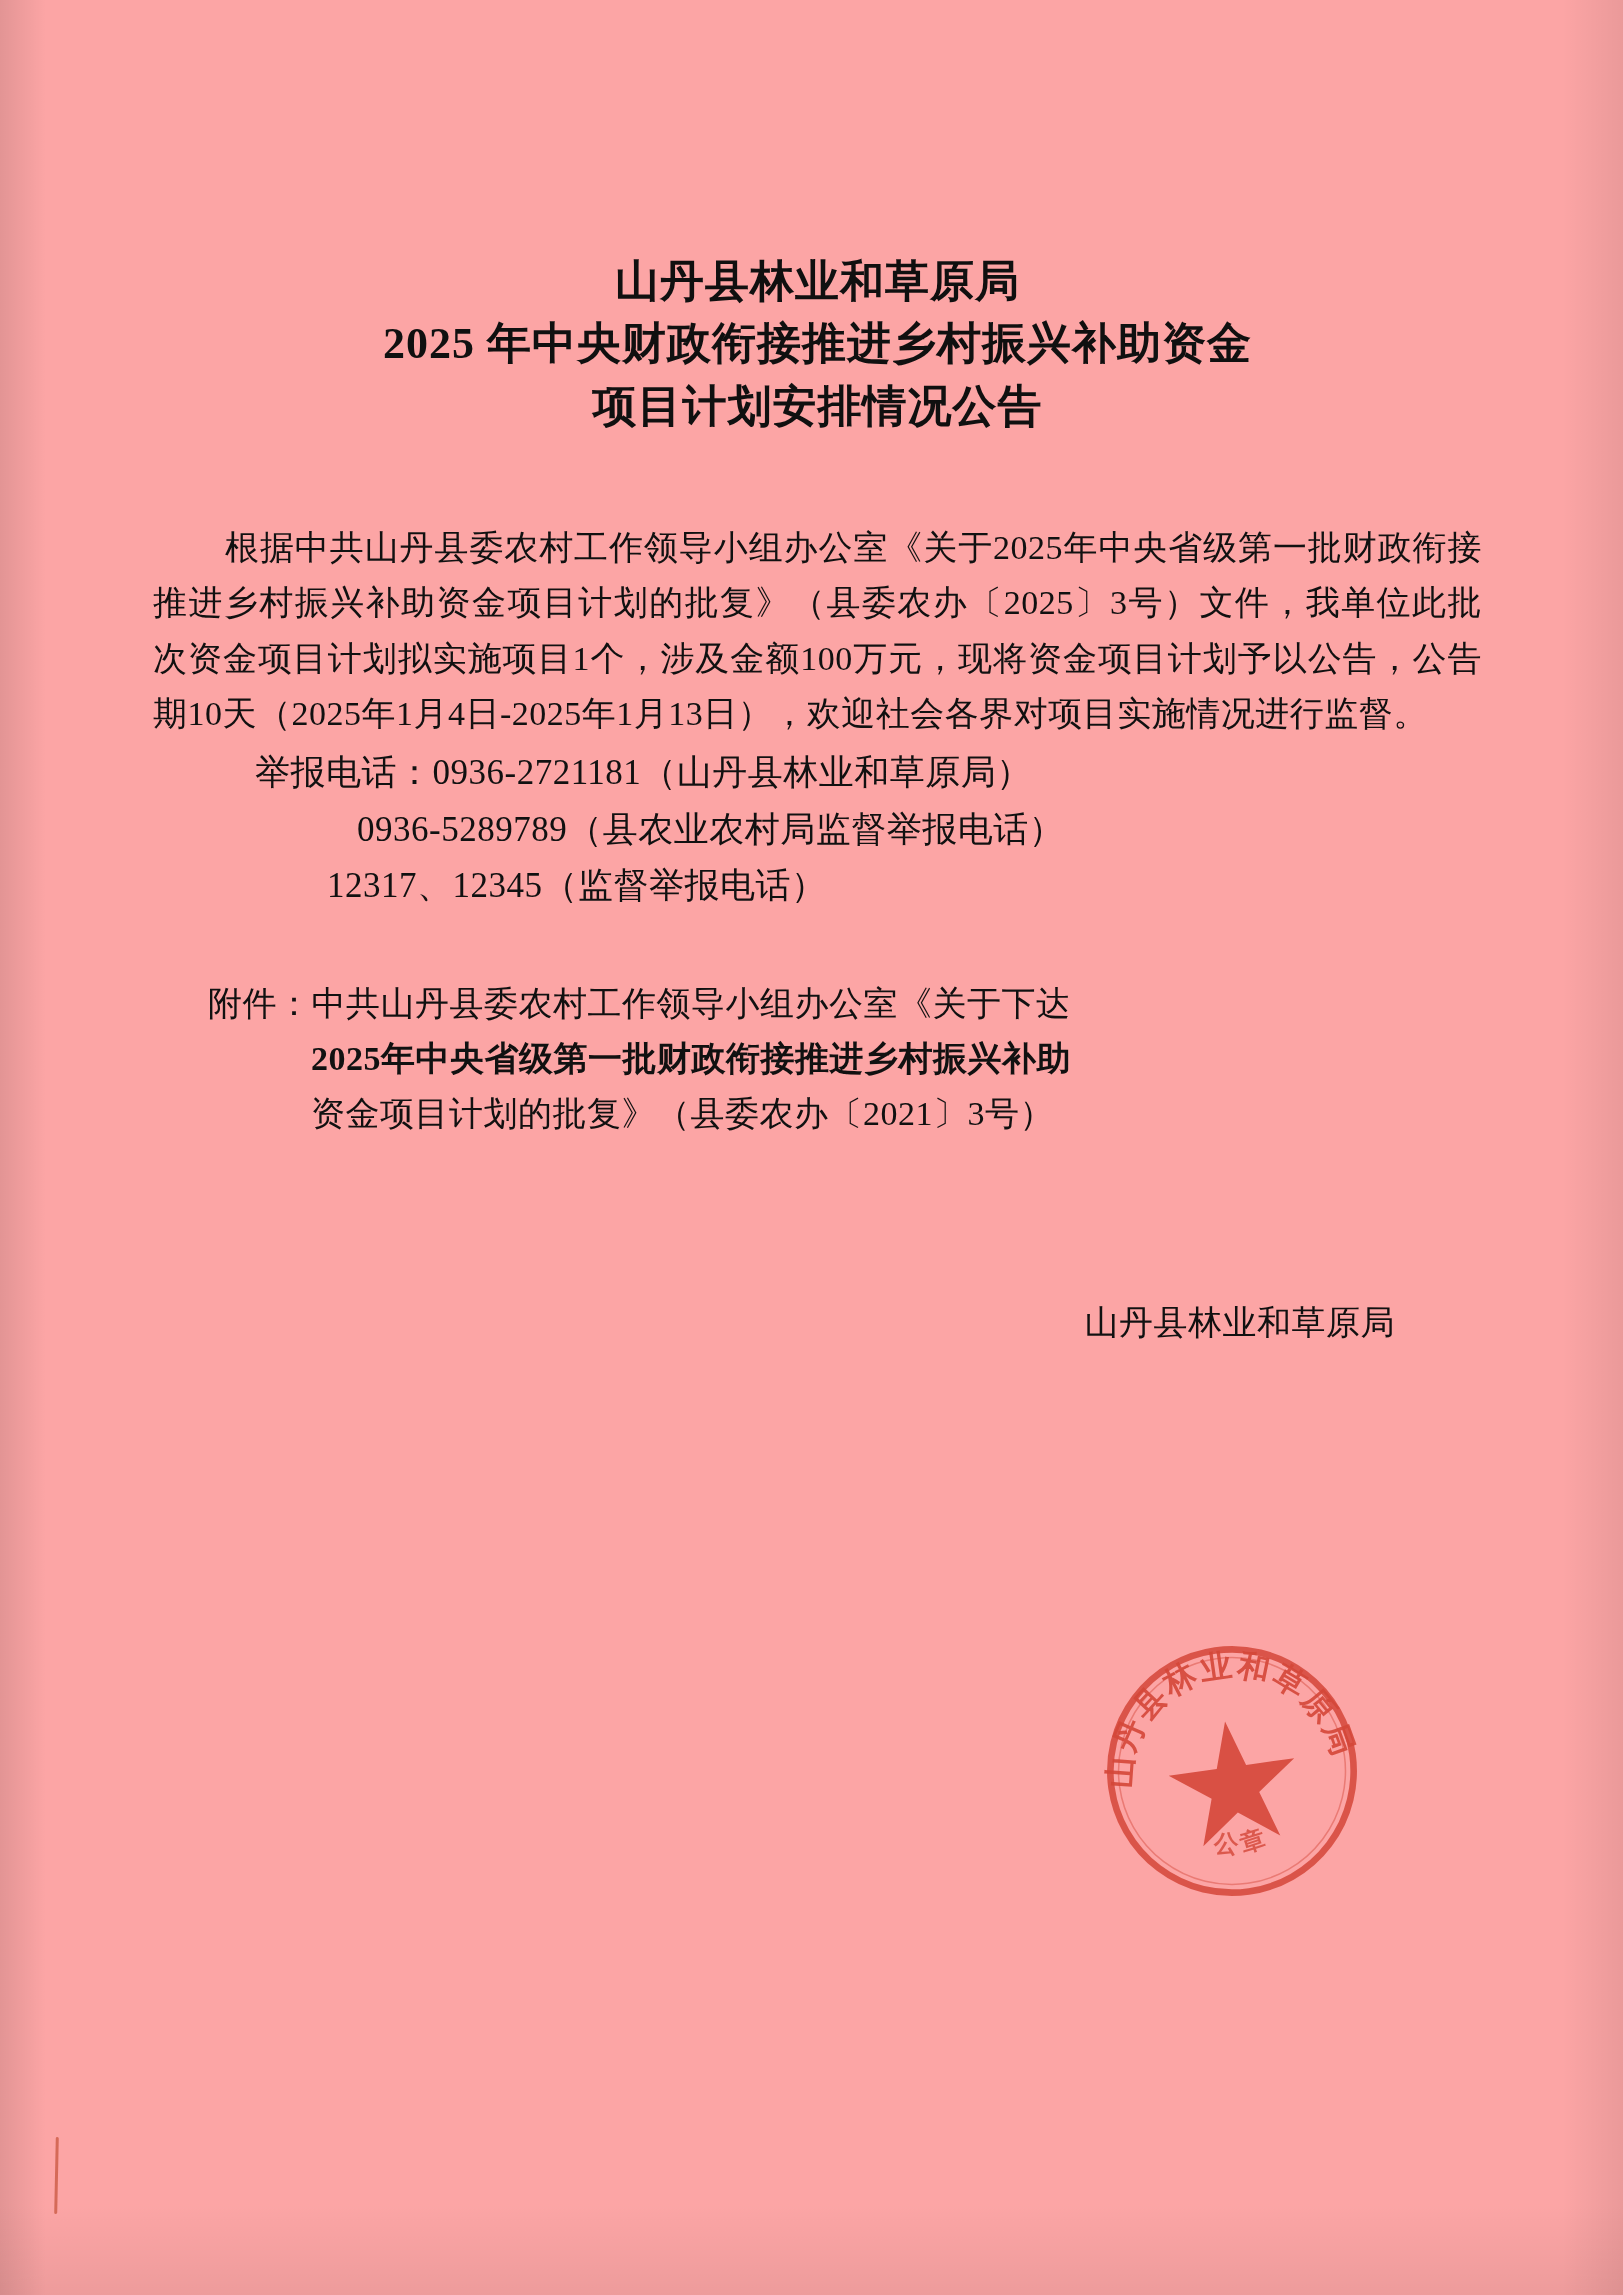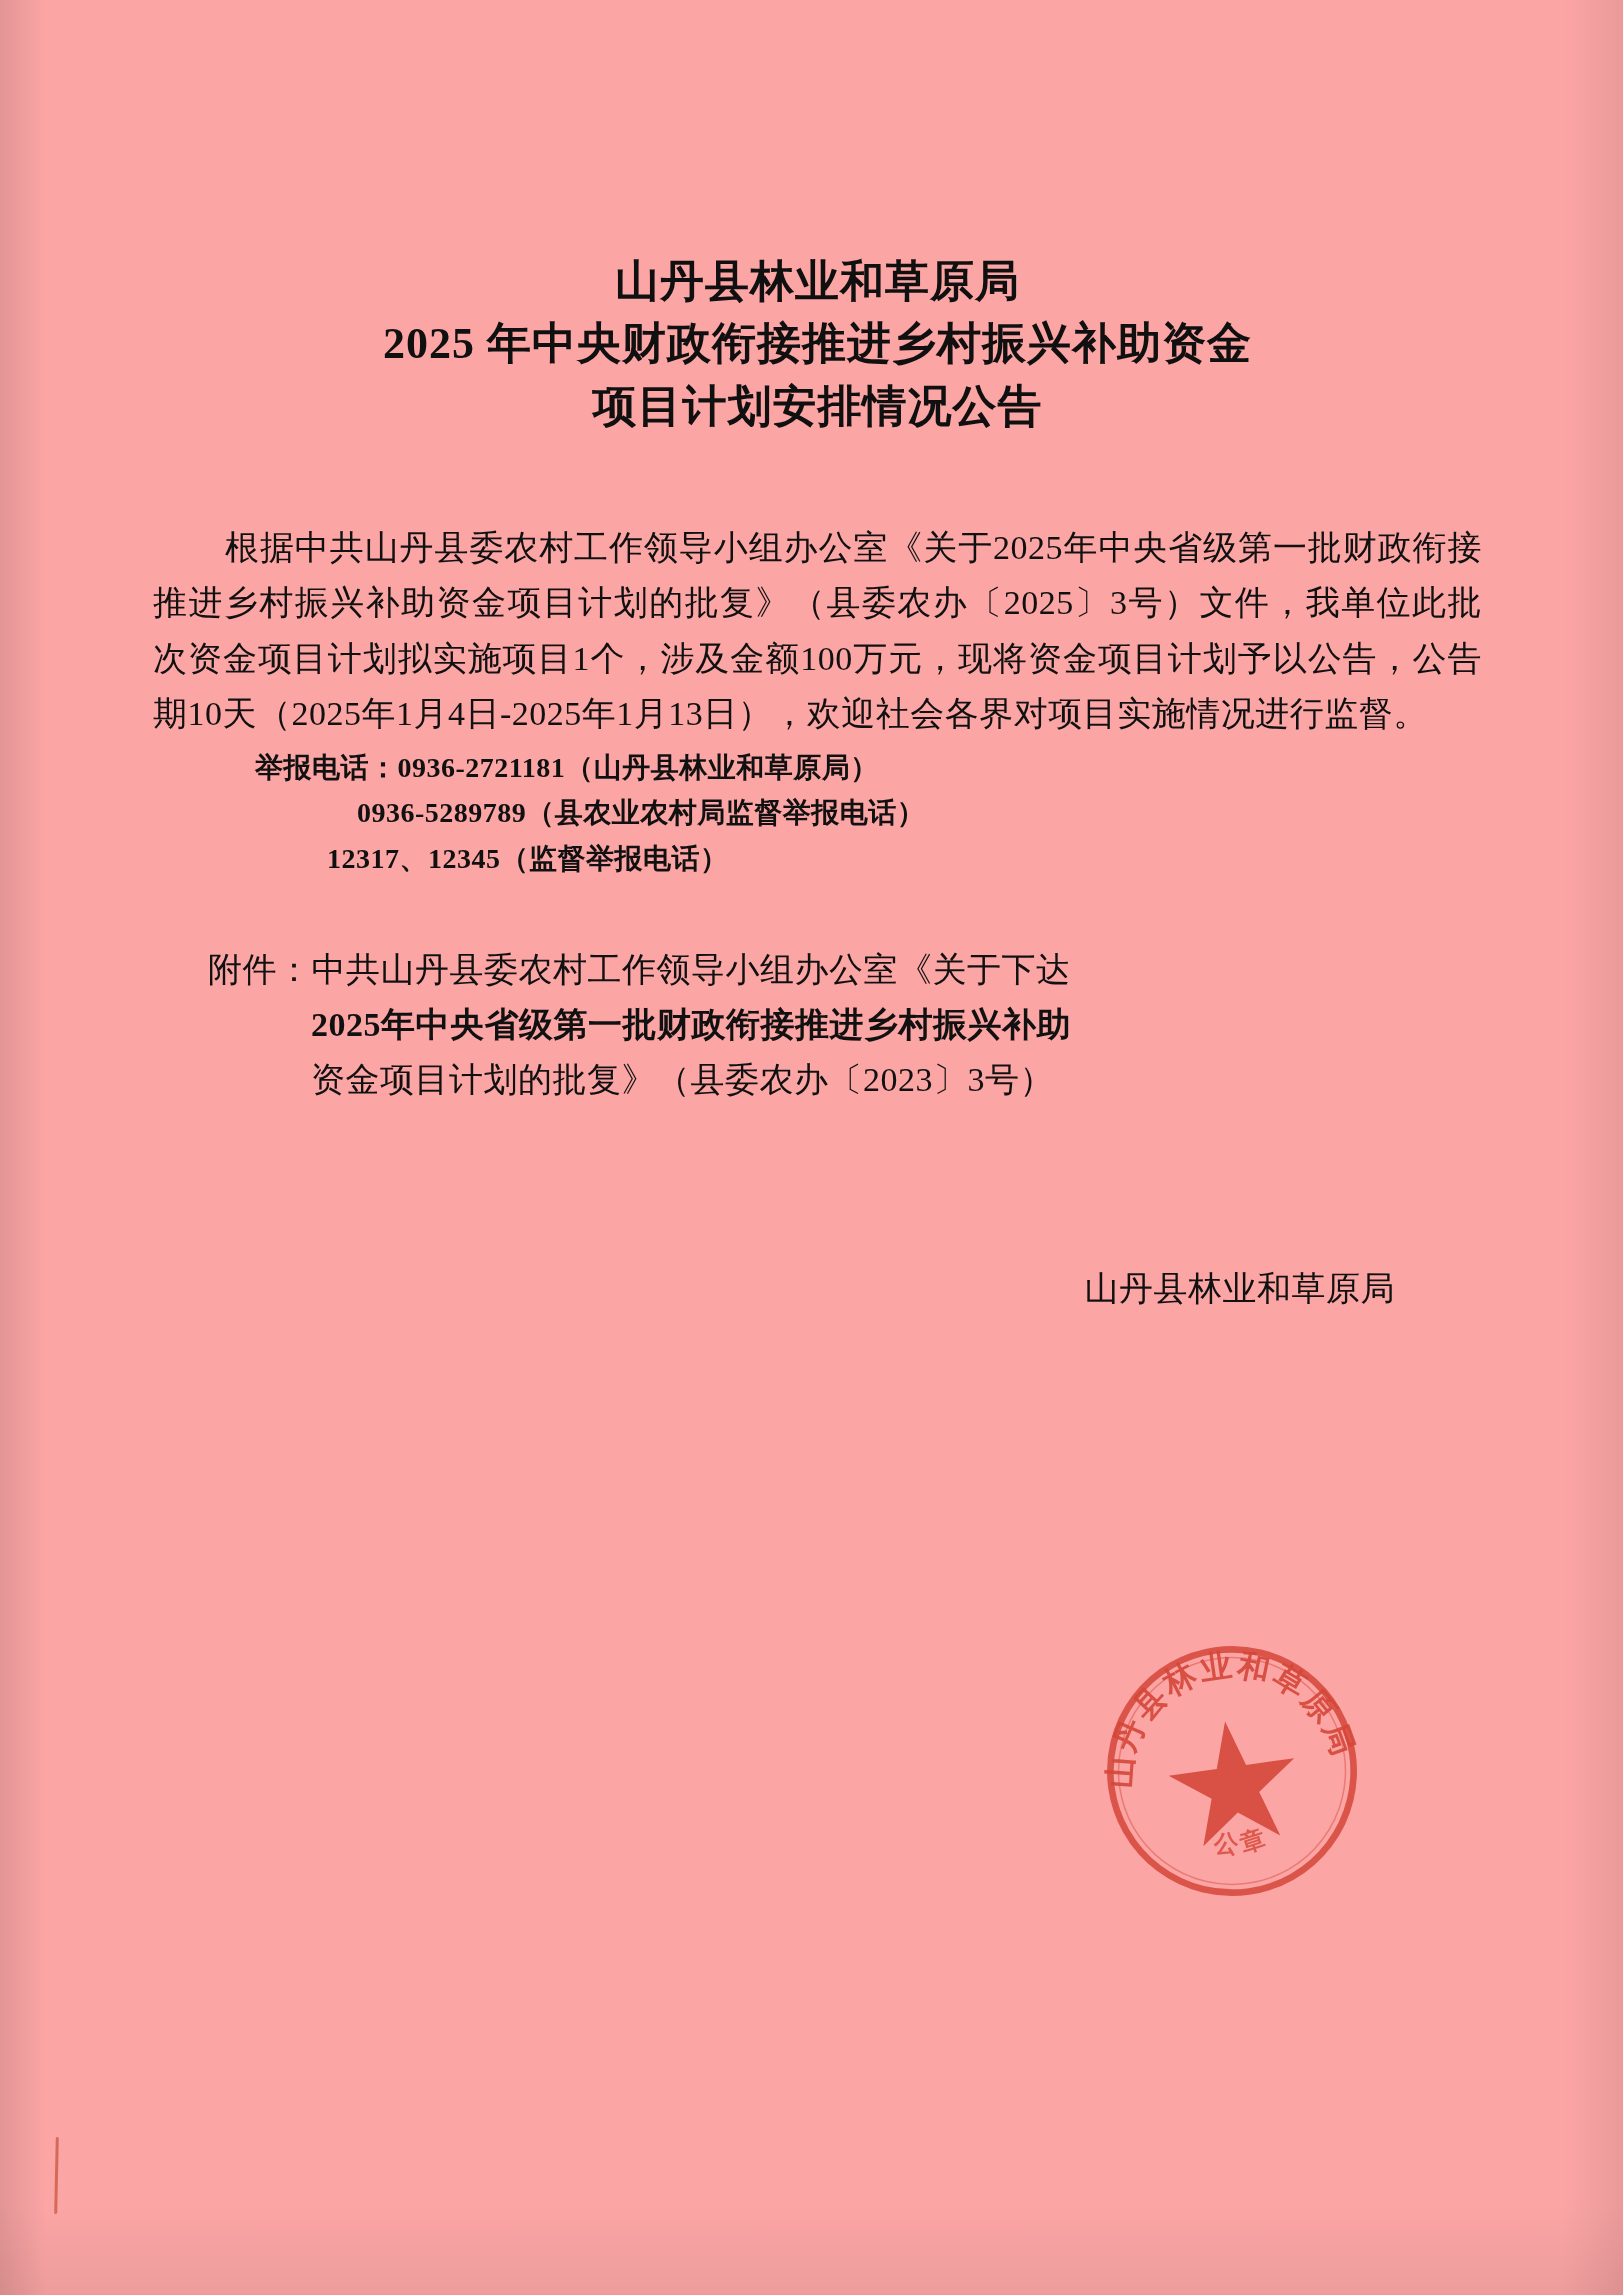--- a/index.html
+++ b/index.html
@@ -80,24 +80,23 @@
     color: #111111;
     letter-spacing: 0.5px;
   }
   .para {
     text-indent: 72px;
     text-align: justify;
     text-justify: inter-ideograph;
   }
   .contact-lines {
     margin-top: 4.1px;
-    font-size: 28px;
+    font-size: 35px;
     line-height: 1.62;
     color: #111111;
-    font-weight: bold;
   }
   .c-l1 { padding-left: 102px; }
   .c-l2 { padding-left: 204px; }
   .c-l3 { padding-left: 174px; }
   .c-l4 { padding-left: 118px; }
 
   .attach-block {
     margin-top: 61px;
     font-size: 34px;
     line-height: 1.62;
@@ -157,21 +156,21 @@
 
       <div class="contact-lines">
         <div class="c-l1">举报电话：0936-2721181（山丹县林业和草原局）</div>
         <div class="c-l2">0936-5289789（县农业农村局监督举报电话）</div>
         <div class="c-l3">12317、12345（监督举报电话）</div>
       </div>
 
       <div class="attach-block">
         <div class="a-l1">附件：中共山丹县委农村工作领导小组办公室《关于下达</div>
         <div class="a-l2">2025年中央省级第一批财政衔接推进乡村振兴补助</div>
-        <div class="a-l3">资金项目计划的批复》（县委农办〔2023〕3号）</div>
+        <div class="a-l3">资金项目计划的批复》（县委农办〔2021〕3号）</div>
       </div>
 
       <div class="signature-block">
         <div>山丹县林业和草原局</div>
       </div>
     </div>
 
   </div>
 
   <div class="seal">

